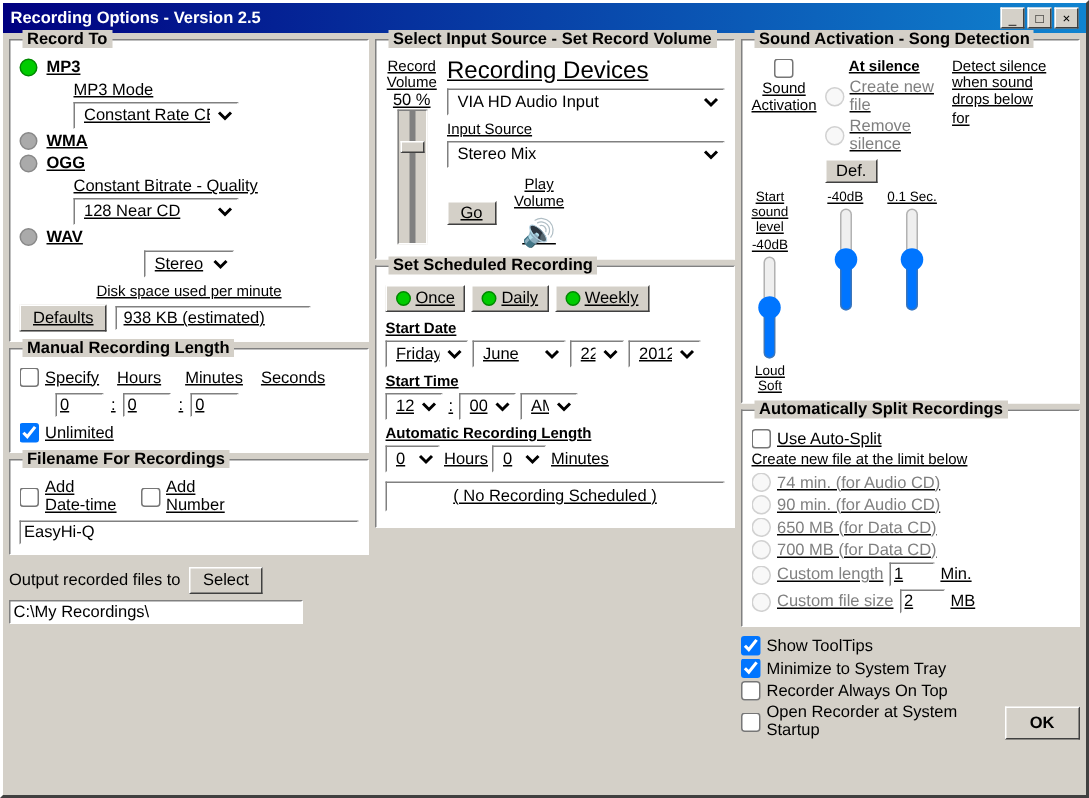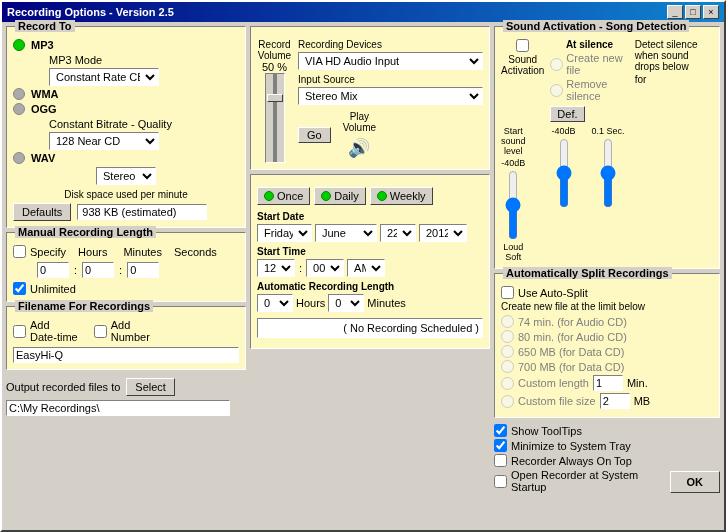--- a/index.html
+++ b/index.html
@@ -55,21 +55,22 @@
       display: flex;
       padding: 4px;
       gap: 4px;
     }
     .panel {
       border: 1px solid #808080;
       border-right-color: #ffffff;
       border-bottom-color: #ffffff;
       padding: 8px 6px 6px 6px;
       position: relative;
-      background: #fef9c3;
+      background: #ffffff;
+      text-decoration: underline;
     }
     .panel-title {
       position: absolute;
       top: -7px;
       left: 8px;
       background: #d4d0c8;
       padding: 0 3px;
       font-size: 11px;
       font-weight: bold;
       white-space: nowrap;
@@ -216,21 +217,21 @@
       align-items: center;
       gap: 6px;
       margin-top: 4px;
     }
     .output-path {
       background: white;
       border: 1px solid #808080;
       border-right-color: #fff;
       border-bottom-color: #fff;
       padding: 1px 3px;
-      width: 224px;
+      width: 196px;
       font-size: 11px;
     }
     
     .input-source-panel { padding-top: 12px; }
     .volume-area {
       display: flex;
       gap: 6px;
     }
     .volume-label-area {
       display: flex;
@@ -264,21 +265,21 @@
       border: 1px solid #fff;
       border-right-color: #404040;
       border-bottom-color: #404040;
       position: absolute;
       left: -6px;
       top: 20px;
     }
     .devices-area {
       flex: 1;
     }
-    .devices-label { font-size: 10px; margin-bottom: 2px; }
+    .devices-label { font-size: 16px; margin-bottom: 2px; }
     .select-full { width: 100%; }
     .input-src-label { font-size: 10px; margin-top: 4px; margin-bottom: 2px; }
     .record-vol-area { margin-top: 6px; }
     .record-vol-label { font-size: 10px; margin-bottom: 3px; }
     .radio-row { display: flex; align-items: center; gap: 3px; margin-bottom: 2px; }
     .go-btn {
       background: #d4d0c8;
       border: 1px solid #fff;
       border-right-color: #404040;
       border-bottom-color: #404040;
@@ -325,21 +326,21 @@
     .start-time-label { font-size: 10px; font-weight: bold; margin-bottom: 2px; }
     .time-row { display: flex; gap: 3px; margin-bottom: 4px; align-items: center; }
     .auto-len-label { font-size: 10px; font-weight: bold; margin-bottom: 2px; }
     .auto-len-row { display: flex; gap: 3px; align-items: center; margin-bottom: 6px; }
     .status-box {
       width: 100%;
       border: 1px solid #808080;
       border-right-color: #fff;
       border-bottom-color: #fff;
       background: white;
-      text-align: right;
+      text-align: center;
       padding: 3px;
       font-size: 11px;
       margin-bottom: 4px;
     }
     .action-row {
       display: flex;
       gap: 6px;
       justify-content: center;
     }
     .set-btn {
@@ -555,20 +556,21 @@
       <div class="output-row">
         <span>Output recorded files to</span>
         <button class="btn">Select</button>
       </div>
       <input type="text" class="output-path" value="C:\My Recordings\" style="">
     </div>
 
     <div class="mid-col">
 
       <div class="panel input-source-panel">
+        <span class="panel-title">Select Input Source - Set Record Volume</span>
 
         <div class="volume-area">
           <div class="volume-label-area">
             <span class="volume-label-text">Record<br>Volume</span>
             <span class="volume-pct">50 %</span>
             <div class="volume-slider-vert">
               <div class="slider-track">
                 <div class="slider-thumb"></div>
               </div>
             </div>
@@ -591,20 +593,21 @@
                   <span class="play-vol-label">Play<br>Volume</span>
                   <div style="font-size:18px; margin-top:4px;">🔊</div>
                 </div>
               </div>
             </div>
           </div>
         </div>
       </div>
 
       <div class="panel scheduled-panel">
+        <span class="panel-title">Set Scheduled Recording</span>
 
         <div class="sched-buttons">
           <button class="sched-btn">
             <div class="sched-led"></div>
             <span>Once</span>
           </button>
           <button class="sched-btn">
             <div class="sched-led"></div>
             <span>Daily</span>
           </button>
@@ -722,21 +725,21 @@
           <span>Use Auto-Split</span>
         </div>
         <div style="font-size:10px; margin-bottom:3px;">Create new file at the limit below</div>
 
         <div class="split-option">
           <input type="radio" name="splitopt" disabled="" style="">
           <span class="radio-disabled">74 min. (for Audio CD)</span>
         </div>
         <div class="split-option">
           <input type="radio" name="splitopt" disabled="" style="">
-          <span class="radio-disabled">80 min. (for Audio CD)</span>
+          <span class="radio-disabled">90 min. (for Audio CD)</span>
         </div>
         <div class="split-option">
           <input type="radio" name="splitopt" disabled="" style="">
           <span class="radio-disabled">650 MB (for Data CD)</span>
         </div>
         <div class="split-option">
           <input type="radio" name="splitopt" disabled="" style="">
           <span class="radio-disabled">700 MB (for Data CD)</span>
         </div>
 

